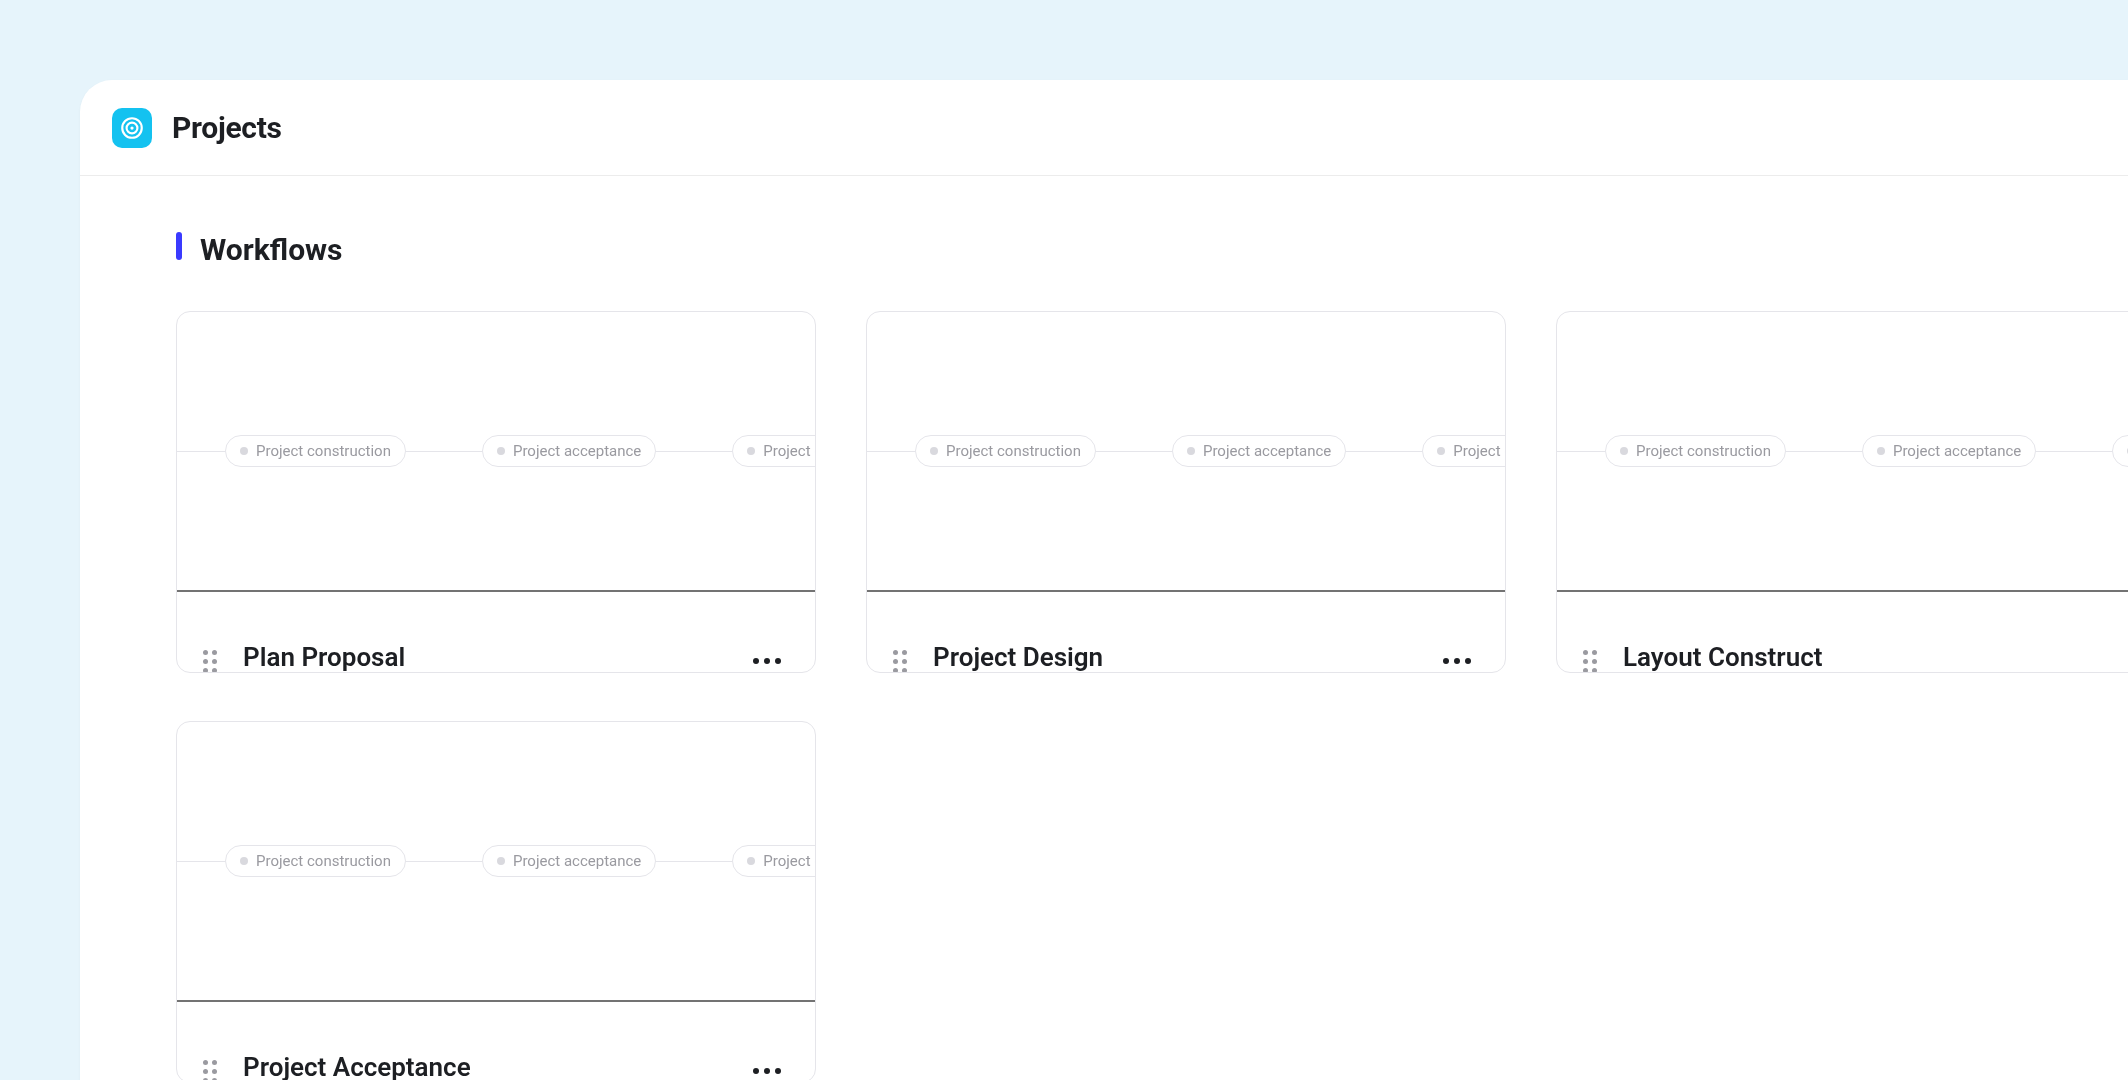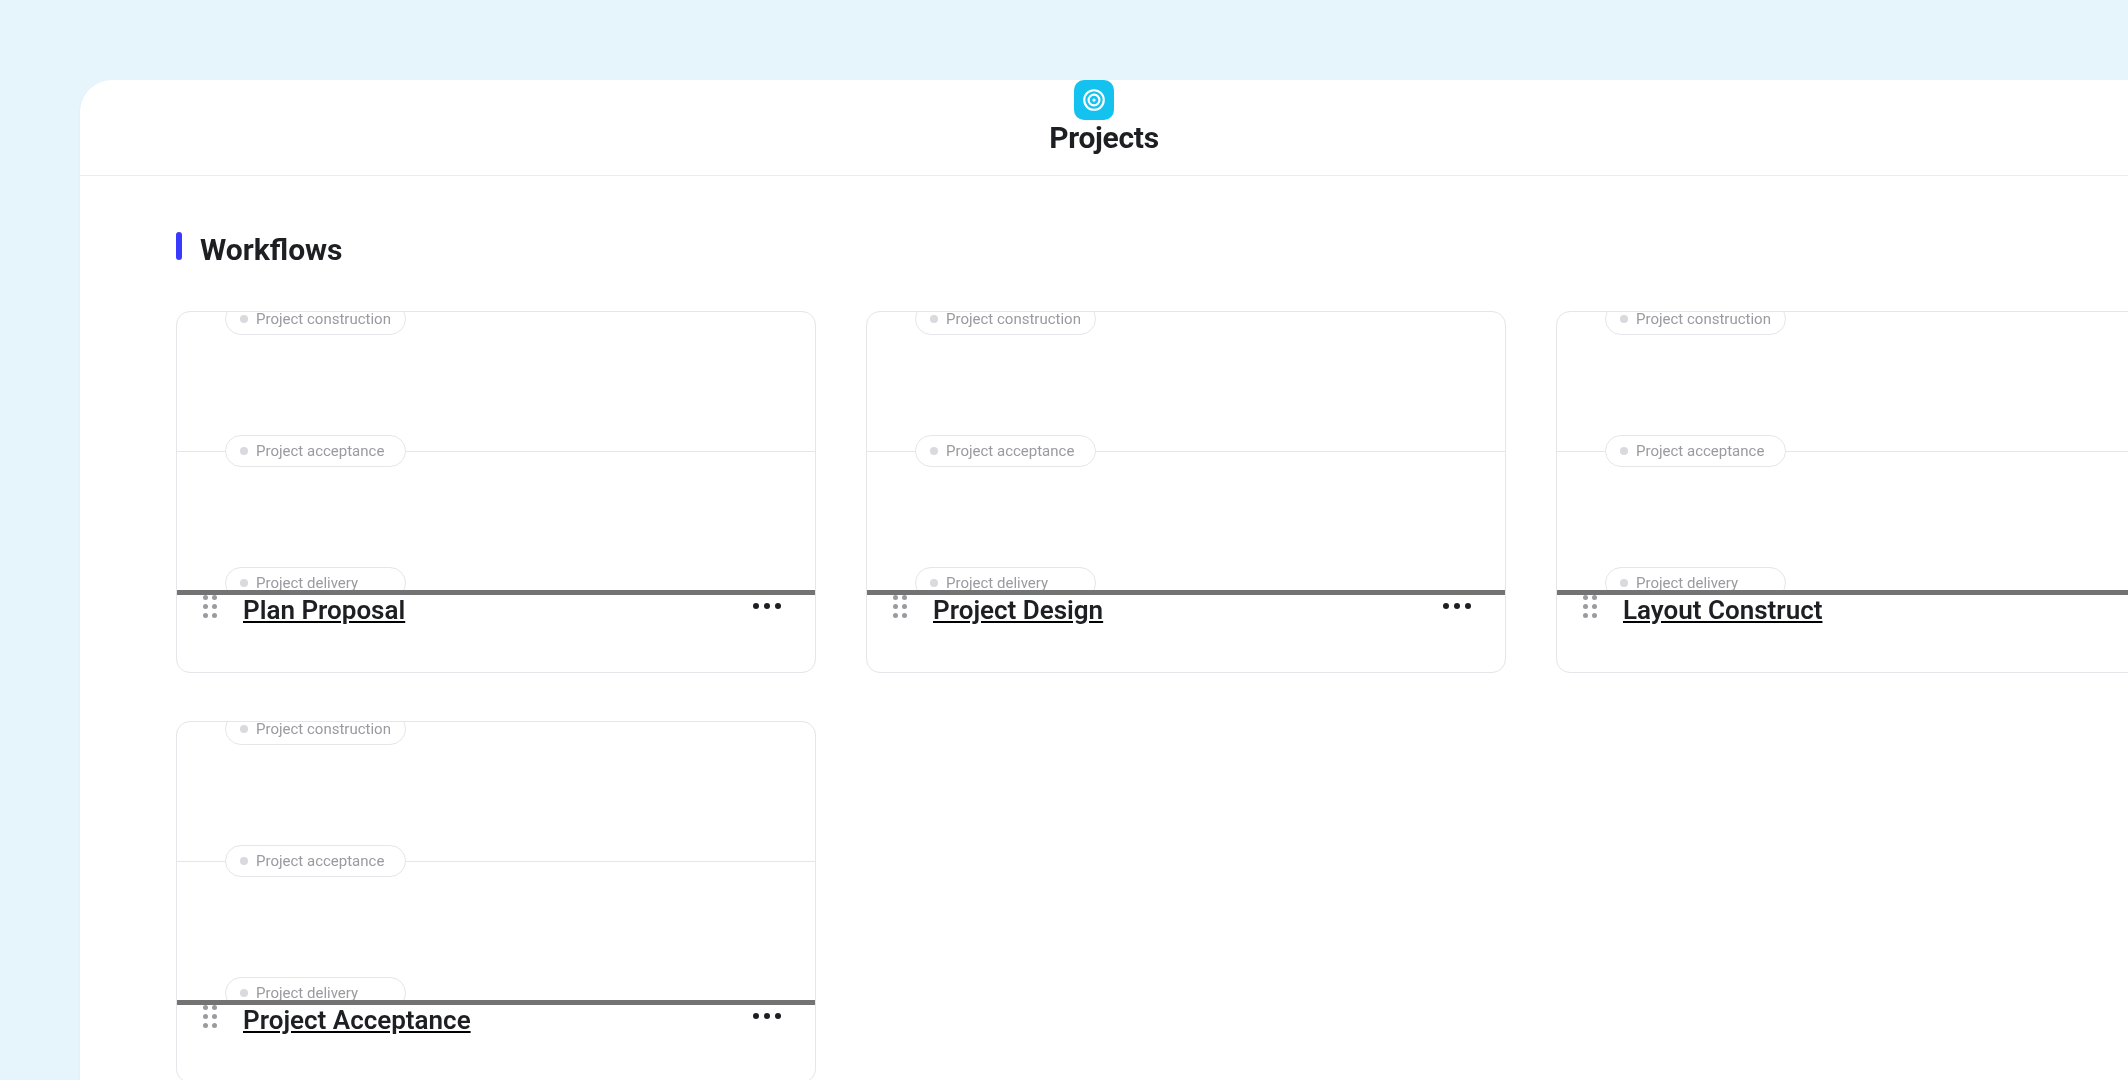--- a/index.html
+++ b/index.html
@@ -20,21 +20,20 @@
   height: 1000px;
   overflow: hidden;
   box-shadow: 0 1px 3px rgba(0,0,0,0.04);
 }
 .topbar {
   display: flex;
   align-items: center;
   height: 96px;
   border-bottom: 1px solid #ececec;
   padding: 0 32px;
-  flex-direction: column;
 }
 .app-icon {
   width: 40px;
   height: 40px;
   border-radius: 10px;
   background: #14c2f0;
   display: flex;
   align-items: center;
   justify-content: center;
   margin-right: 20px;
@@ -105,49 +104,47 @@
   right: 0;
   height: 1px;
   background: #e5e5ea;
 }
 .pills {
   position: absolute;
   top: 50%;
   transform: translateY(-50%);
   left: 48px;
   display: flex;
-  gap: 100px;
+  gap: 76px;
   white-space: nowrap;
-  flex-direction: column;
 }
 .pill {
   background: #fff;
   border: 1px solid #e5e5ea;
   border-radius: 999px;
   padding: 6px 14px;
   font-size: 15px;
   color: #9a9aa0;
   display: flex;
   align-items: center;
   gap: 8px;
 }
 .pill-dot {
   width: 8px;
   height: 8px;
   border-radius: 50%;
   background: #d9d9de;
   display: inline-block;
 }
 .card-footer {
-  border-top: 5px solid #737373;
+  border-top: 2px solid #737373;
   height: 82px;
   display: flex;
-  align-items: flex-start;
+  align-items: flex-end;
   padding: 0 26px;
-  text-decoration: underline;
 }
 .drag-handle {
   width: 22px;
   height: 22px;
   display: grid;
   grid-template-columns: repeat(2, 5px);
   grid-template-rows: repeat(3, 5px);
   gap: 4px;
   margin-right: 18px;
   cursor: grab;

